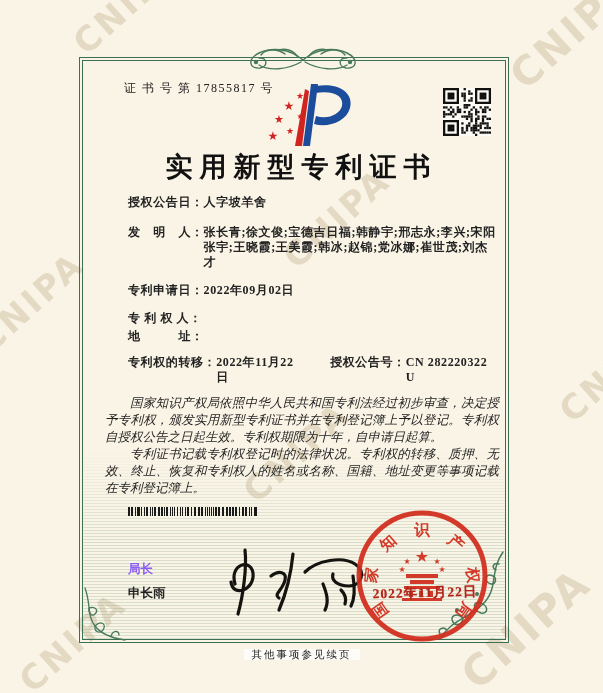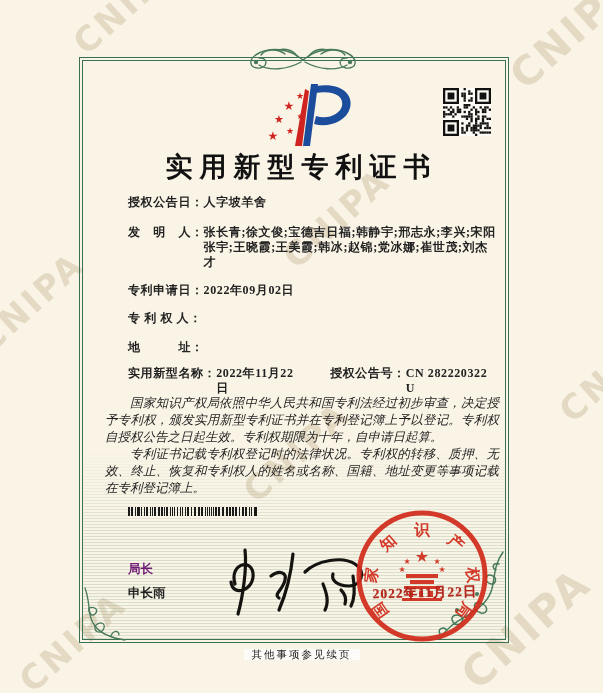--- a/index.html
+++ b/index.html
@@ -37,34 +37,34 @@
     font-size:27px; font-weight:bold; letter-spacing:7px; color:#111;
   }
   .fields{position:absolute; left:128px; top:195px; width:370px; font-size:12px; font-weight:bold; color:#222;}
   .frow{display:flex; align-items:flex-start; line-height:15px; letter-spacing:0.6px;}
   .frow .lbl{white-space:pre; flex:none;}
   .r-name{margin-top:0;}
   .r-inv{margin-top:15px;}
   .r-pno{margin-top:16px;}
   .r-fil{margin-top:13px;}
   .r-pat{margin-top:13px;}
-  .r-adr{margin-top:14px;}
+  .r-adr{margin-top:3px;}
   .r-grant{margin-top:11px;}
   .grant-no-lbl{margin-left:26px;}
   .body-text{
     position:absolute; left:105px; top:395px; width:394px;
     font-size:12.5px; line-height:17px; font-style:italic; color:#1f1f1f;
     text-align:justify;
   }
   .body-text p{margin:0; text-indent:2em;}
   .barcode{
     position:absolute; left:128px; top:507px; height:9px; display:flex;
   }
   .barcode i{display:block; height:9px;}
-  .sig-title{position:absolute; left:128px; top:561px; font-size:12.5px; font-weight:bold; color:#701a75;}
+  .sig-title{position:absolute; left:128px; top:561px; font-size:12.5px; font-weight:bold; color:#8b5cf6;}
   .sig-name{position:absolute; left:128px; top:585px; font-size:12.5px; font-weight:bold; color:#222;}
   .sig-svg{position:absolute; left:205px; top:546px;}
   .seal-svg{position:absolute; left:352px; top:506px; opacity:0.93;}
   .seal-date{
     position:absolute; left:355px; top:584px; width:140px; text-align:center;
     font-size:13.5px; font-weight:bold; color:#b3251a; letter-spacing:1px;
     transform:rotate(-1.5deg); text-shadow:0 0 1px rgba(179,37,26,0.55);
   }
   .page-num{
     position:absolute; left:0; top:618px; width:603px; text-align:center;
@@ -131,20 +131,21 @@
       <path d="M50,54 C40,48 38,60 48,63 C54,64 56,58 50,54"></path>
       <path d="M60,26 C52,22 50,32 58,34 C63,35 64,28 60,26"></path>
       <path d="M30,68 C24,62 16,66 20,72 C23,77 30,74 30,68"></path>
       <path d="M66,14 C60,12 58,18 63,20"></path>
       <path d="M14,80 C10,76 4,79 7,84"></path>
       <circle cx="44" cy="44" r="2" fill="#47795a" stroke="none"></circle>
       <circle cx="24" cy="60" r="2" fill="#47795a" stroke="none"></circle>
     </g>
   </svg>
 
+  <div class="cert-no">证 书 号 第 17855817 号</div>
 
   <svg class="logo-svg" width="95" height="68" viewBox="0 0 95 68">
     <polygon points="49,2 56,2 48,64 41,64" fill="#1c4c9c"></polygon>
     <path d="M54,4 C78,0 92,12 88,26 C84,40 66,46 52,42 L54,34 C66,38 78,32 80,24 C82,14 72,8 53,11 Z" fill="#1c4c9c"></path>
     <polygon points="43,7 47,9 40,64 33,64" fill="#d02420"></polygon>
     <text class="star" x="38" y="17" font-size="9" fill="#d02420" text-anchor="middle">★</text>
     <text class="star" x="27" y="28" font-size="12" fill="#d02420" text-anchor="middle">★</text>
     <text class="star" x="38" y="37" font-size="8" fill="#d02420" text-anchor="middle">★</text>
     <text class="star" x="17" y="41" font-size="11" fill="#d02420" text-anchor="middle">★</text>
     <text class="star" x="28" y="52" font-size="9" fill="#d02420" text-anchor="middle">★</text>
@@ -294,21 +295,21 @@
       <span class="lbl">专利申请日：</span>
       <span>2022年09月02日</span>
     </div>
     <div class="frow r-pat">
       <span class="lbl">专 利 权 人：</span>
     </div>
     <div class="frow r-adr">
       <span class="lbl">地　　　址：</span>
     </div>
     <div class="frow r-grant">
-      <span class="lbl">实用新型名称：</span>
+      <span class="lbl">专利权的转移：</span>
       <span>2022年11月22日</span>
       <span class="lbl grant-no-lbl">授权公告号：</span>
       <span>CN 282220322 U</span>
     </div>
   </div>
 
   <div class="body-text">
     <p>国家知识产权局依照中华人民共和国专利法经过初步审查，决定授予专利权，颁发实用新型专利证书并在专利登记簿上予以登记。专利权自授权公告之日起生效。专利权期限为十年，自申请日起算。</p>
     <p>专利证书记载专利权登记时的法律状况。专利权的转移、质押、无效、终止、恢复和专利权人的姓名或名称、国籍、地址变更等事项记载在专利登记簿上。</p>
   </div>

